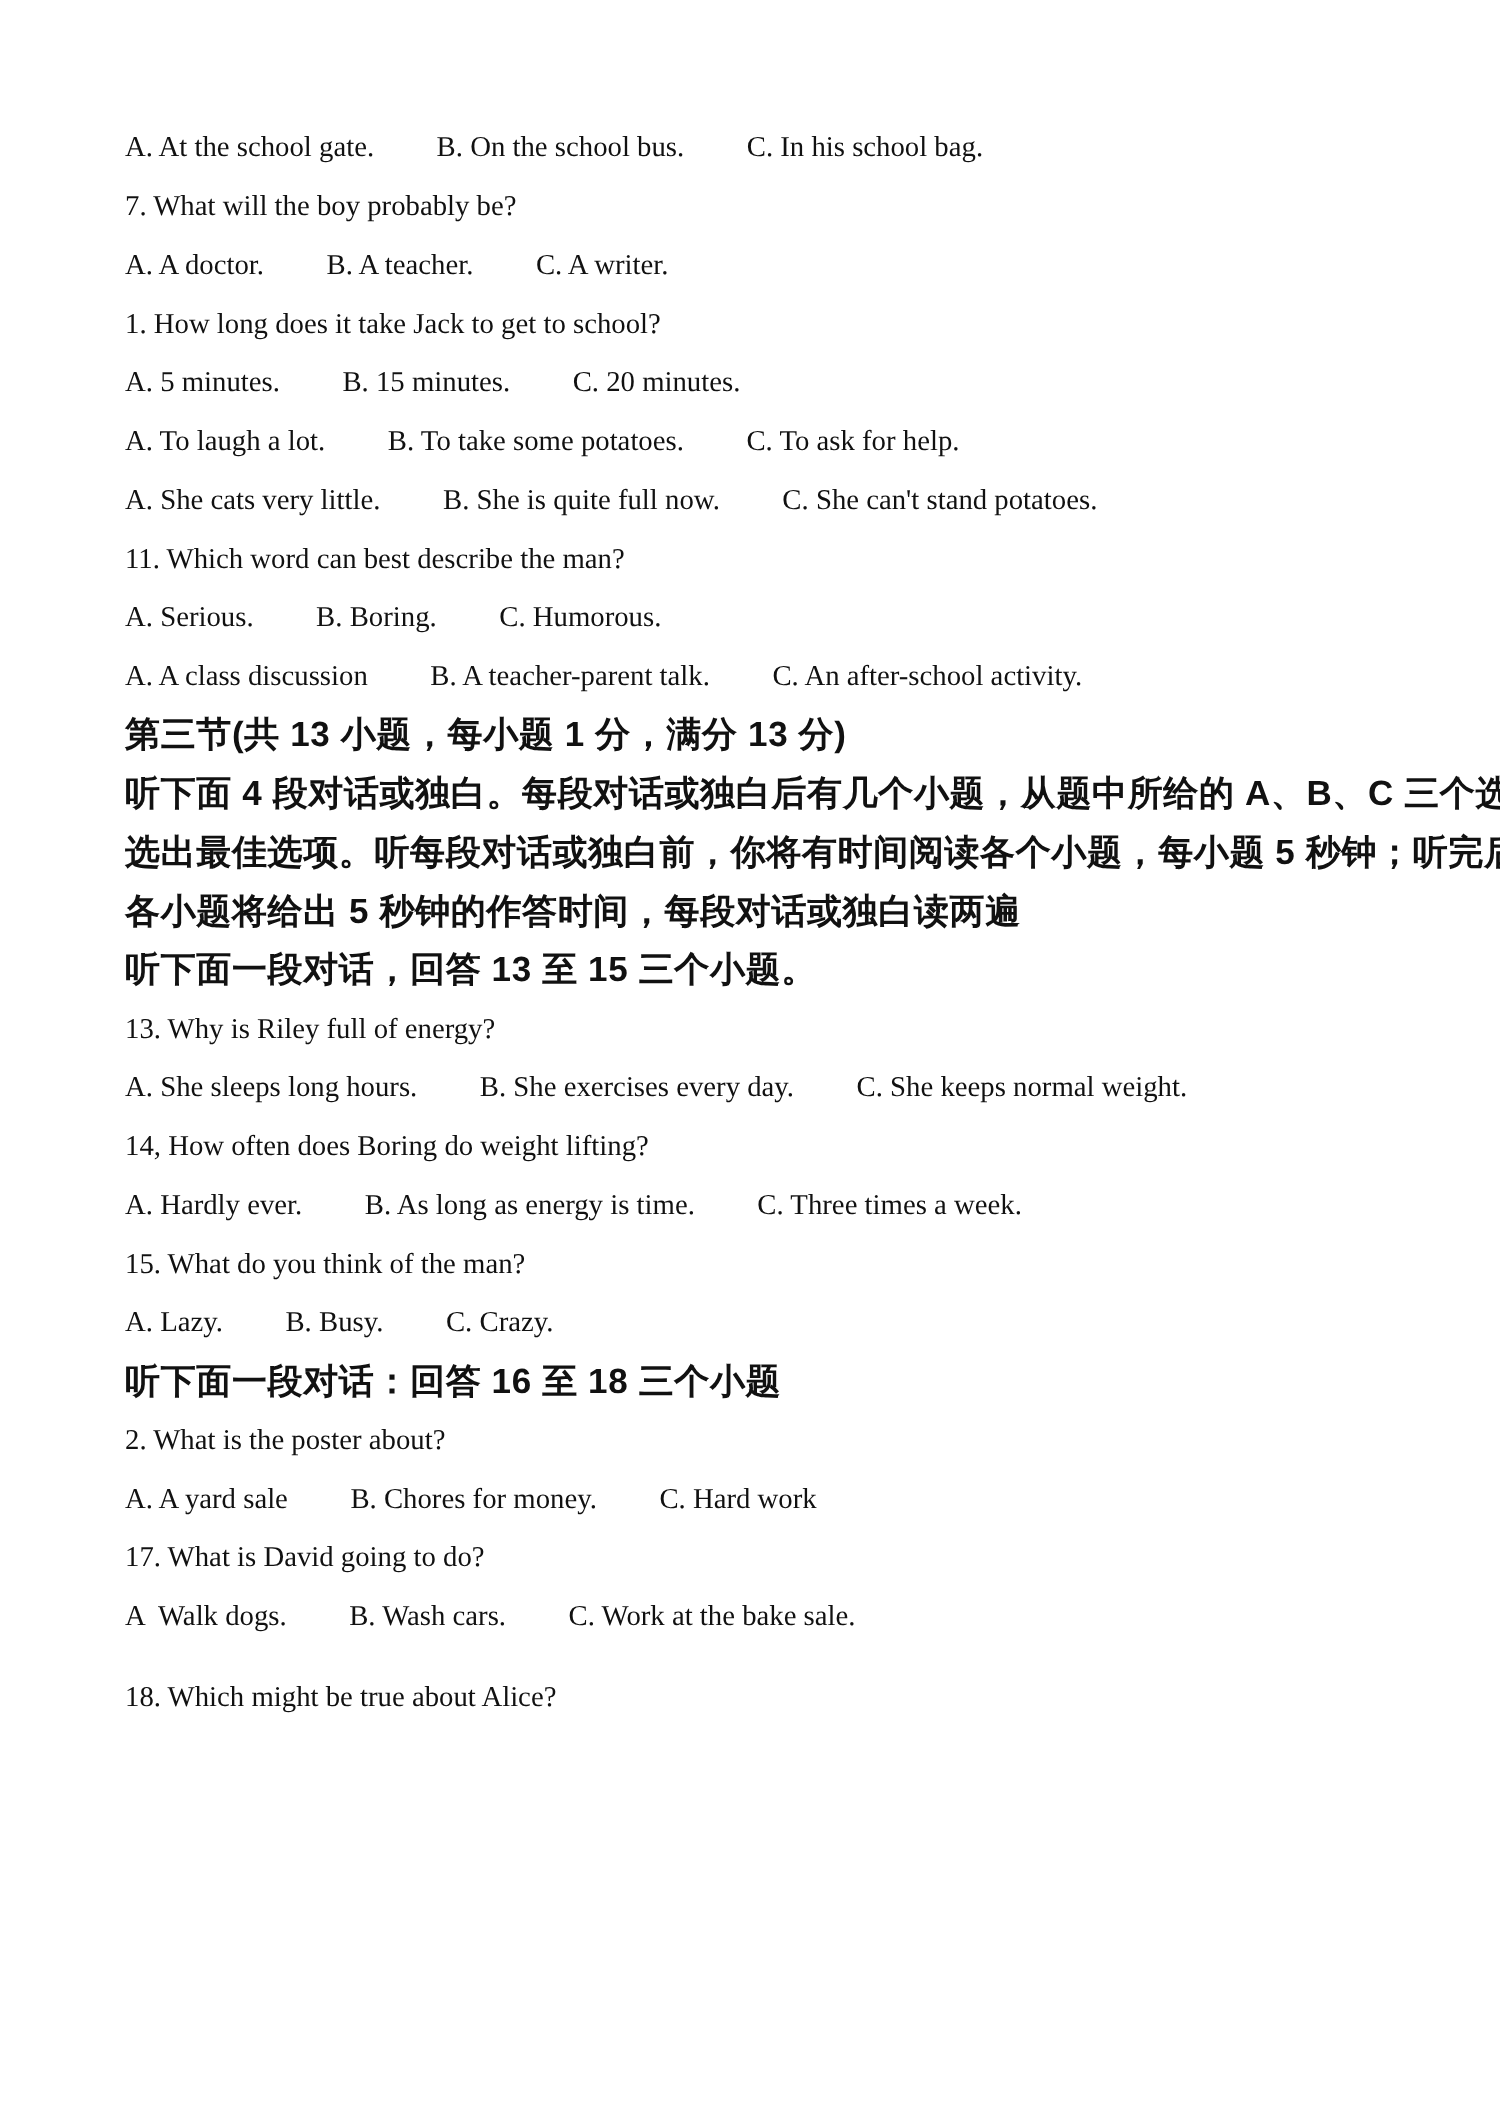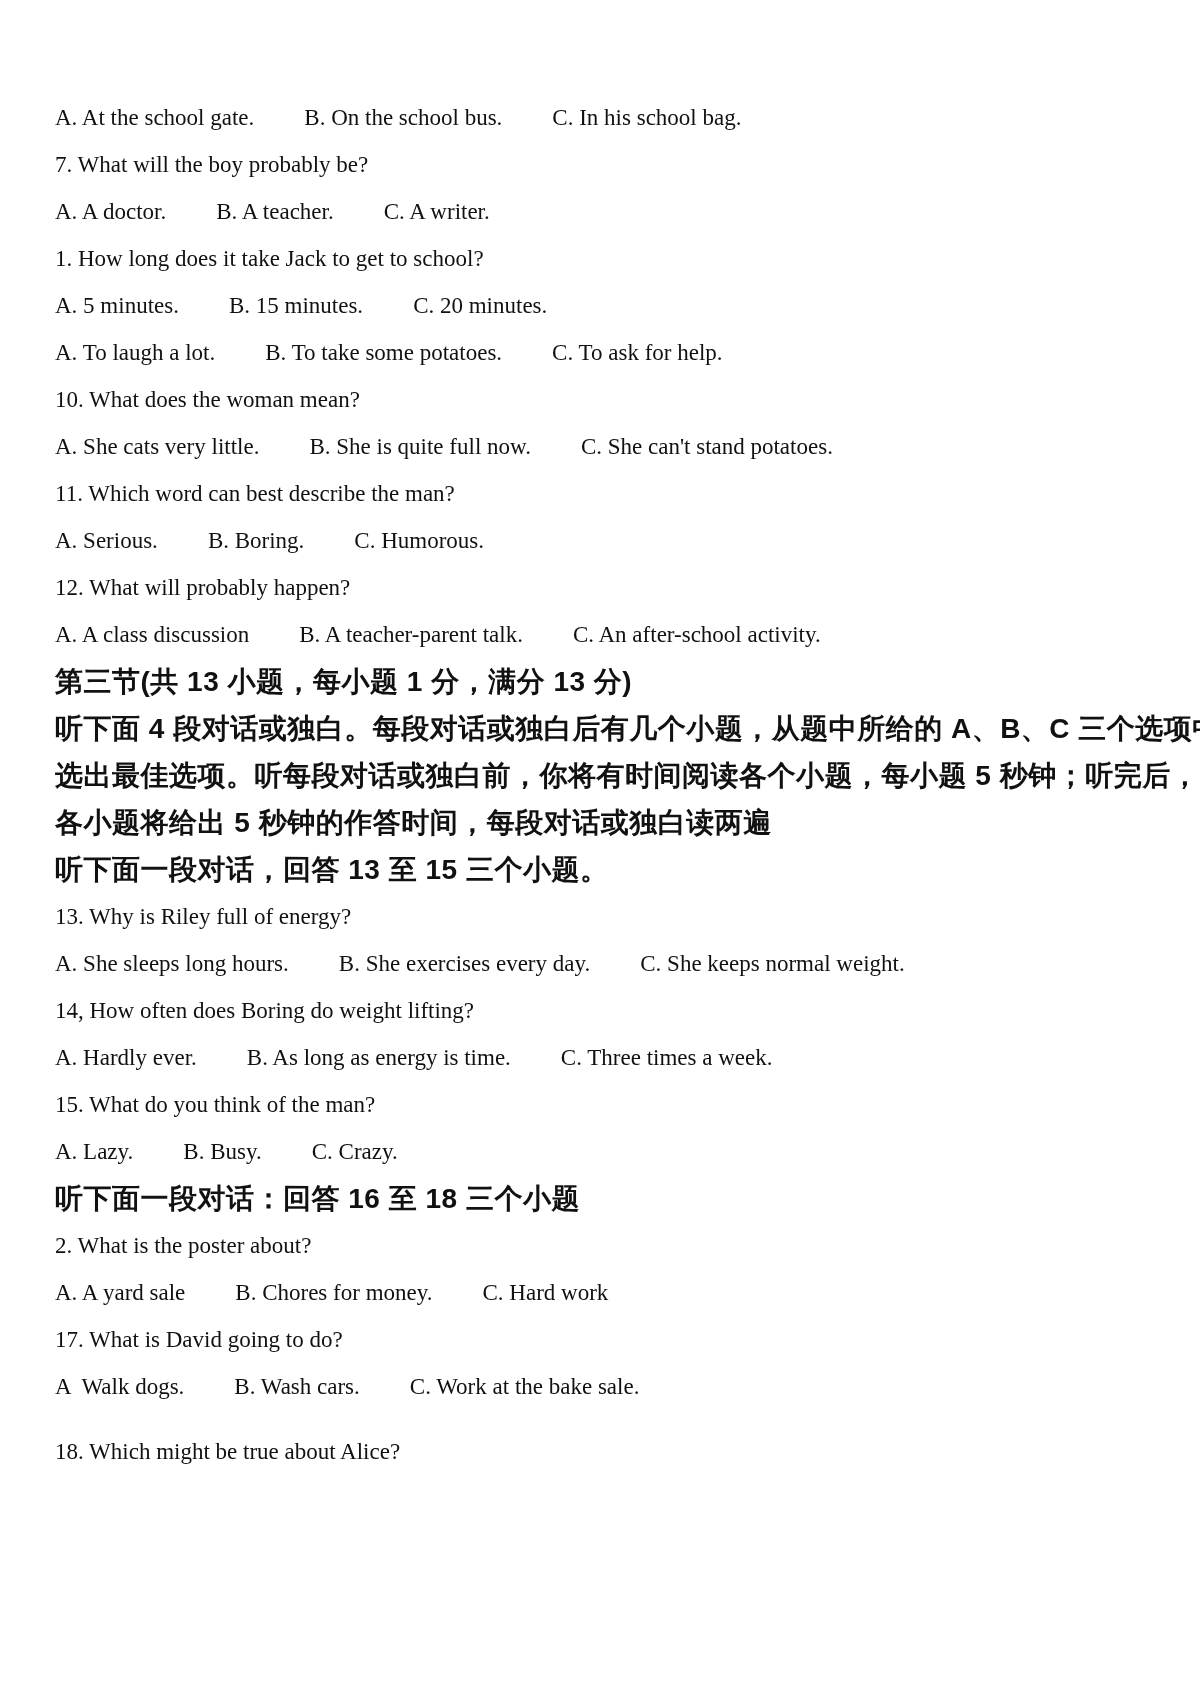--- a/index.html
+++ b/index.html
@@ -2,21 +2,21 @@
 <html><head>
 <meta charset="utf-8">
 <style>
   * { margin: 0; padding: 0; box-sizing: border-box; }
   html, body { width: 1200px; height: 1698px; background: #ffffff; overflow: hidden; }
   .page {
     width: 1200px; height: 1698px;
     background: #ffffff;
     color: #111111;
     padding-top: 94px;
-    padding-left: 55px;
+    padding-left: 100px;
     padding-right: 20px;
     overflow: hidden;
   }
   .line {
     height: 47px;
     display: flex;
     align-items: center;
     white-space: nowrap;
   }
   .en {
@@ -65,43 +65,37 @@
     <span class="opt">C. 20 minutes.</span>
   </div>
 
 
   <div class="line en opts">
     <span class="opt">A. To laugh a lot.</span>
     <span class="opt">B. To take some potatoes.</span>
     <span class="opt">C. To ask for help.</span>
   </div>
 
-  <div class="line en">
-    <span>10. What does the woman mean?</span>
-  </div>
 
   <div class="line en opts">
     <span class="opt">A. She cats very little.</span>
     <span class="opt">B. She is quite full now.</span>
     <span class="opt">C. She can't stand potatoes.</span>
   </div>
 
   <div class="line en">
     <span>11. Which word can best describe the man?</span>
   </div>
 
   <div class="line en opts">
     <span class="opt">A. Serious.</span>
     <span class="opt">B. Boring.</span>
     <span class="opt">C. Humorous.</span>
   </div>
 
-  <div class="line en">
-    <span>12. What will probably happen?</span>
-  </div>
 
   <div class="line en opts">
     <span class="opt">A. A class discussion</span>
     <span class="opt">B. A teacher-parent talk.</span>
     <span class="opt">C. An after-school activity.</span>
   </div>
 
   <div class="line cn">
     <span>第三节(共 13 小题，每小题 1 分，满分 13 分)</span>
   </div>

